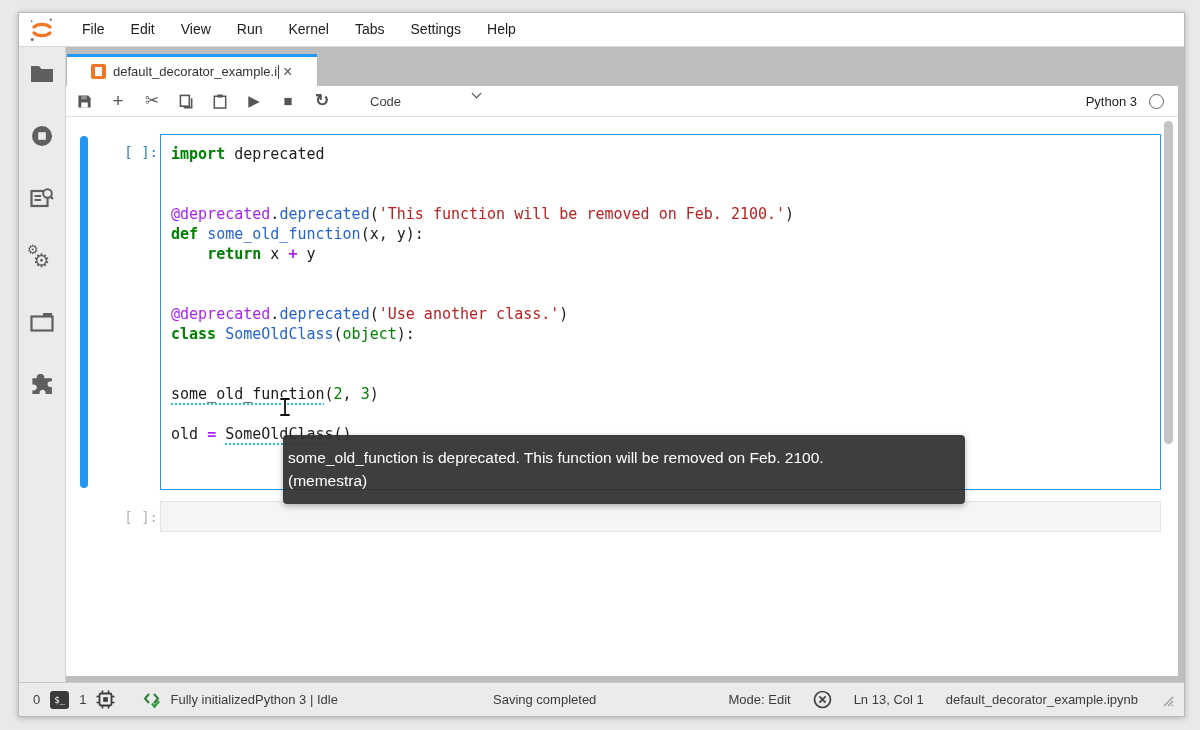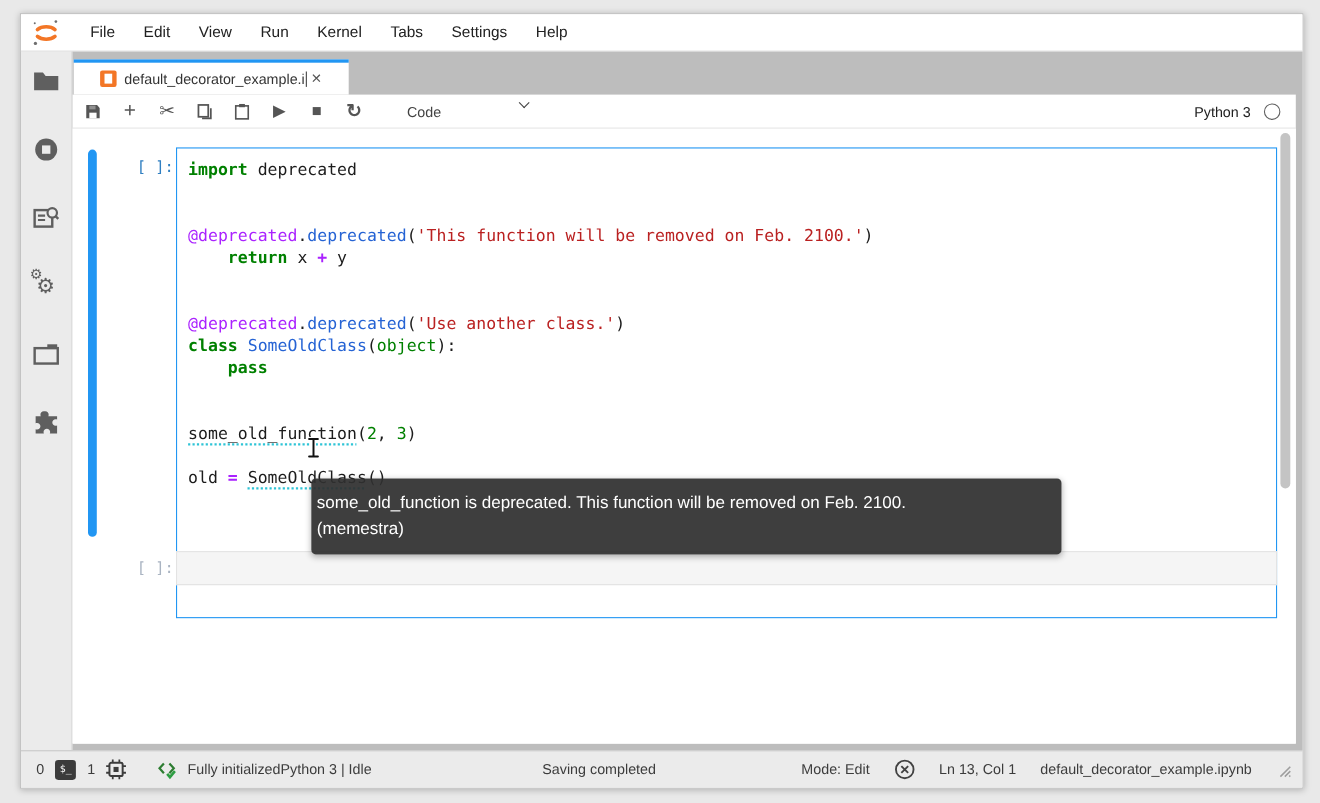--- a/index.html
+++ b/index.html
@@ -46,21 +46,21 @@
   .chevron { width:7px; height:7px; border-right:1.6px solid #424242; border-bottom:1.6px solid #424242; transform:rotate(45deg); margin-top:-4px; }
   .tb-spacer { flex:1 1 auto; }
   .kernel-name { font-size:13px; color:#212121; margin-right:12px; }
   .kernel-circle { width:15px; height:15px; border:1.6px solid #616161; border-radius:50%; }
 
   .nb-content { flex:1 1 auto; position:relative; background:#fff; overflow:hidden; }
 
   .collapser { position:absolute; left:14px; top:19px; width:8px; height:352px; background:#2196f3; border-radius:4px; }
   .prompt1 { position:absolute; left:30px; top:27px; width:62px; text-align:right;
              font-family:"DejaVu Sans Mono",monospace; font-size:14px; color:#307fc1; }
-  .editor1 { position:absolute; left:94px; top:17px; width:1001px; height:428px;
+  .editor1 { position:absolute; left:94px; top:17px; width:1001px; height:356px;
              border:1px solid #2196f3; background:#fff; padding:9px 10px; }
   .code-line { font-family:"DejaVu Sans Mono",monospace; font-size:15px; line-height:20px; white-space:pre; }
   .tok-kw  { color:#008000; font-weight:bold; }
   .tok-dec { color:#aa22ff; }
   .tok-fn  { color:#2563d4; }
   .tok-str { color:#ba2121; }
   .tok-num { color:#008000; }
   .tok-op  { color:#aa22ff; font-weight:bold; }
   .tok-bi  { color:#008000; }
   .tok-pl  { color:#1c1c1c; }
@@ -205,26 +205,26 @@
 
             <div class="collapser"></div>
             <div class="prompt1">[ ]:</div>
 
             <div class="editor1">
               <div id="code-lines">
                   <div class="code-line"><span class="tok-kw">import</span><span class="tok-pl"> deprecated</span></div>
                   <div class="code-line">&nbsp;</div>
                   <div class="code-line">&nbsp;</div>
                   <div class="code-line"><span class="tok-dec">@deprecated</span><span class="tok-pl">.</span><span class="tok-fn">deprecated</span><span class="tok-pl">(</span><span class="tok-str">'This function will be removed on Feb. 2100.'</span><span class="tok-pl">)</span></div>
+                  <div class="code-line"><span class="tok-kw">def</span><span class="tok-pl"> </span><span class="tok-fn">some_old_function</span><span class="tok-pl">(x, y):</span></div>
                   <div class="code-line"><span class="tok-pl">    </span><span class="tok-kw">return</span><span class="tok-pl"> x </span><span class="tok-op">+</span><span class="tok-pl"> y</span></div>
                   <div class="code-line">&nbsp;</div>
                   <div class="code-line">&nbsp;</div>
                   <div class="code-line"><span class="tok-dec">@deprecated</span><span class="tok-pl">.</span><span class="tok-fn">deprecated</span><span class="tok-pl">(</span><span class="tok-str">'Use another class.'</span><span class="tok-pl">)</span></div>
                   <div class="code-line"><span class="tok-kw">class</span><span class="tok-pl"> </span><span class="tok-fn">SomeOldClass</span><span class="tok-pl">(</span><span class="tok-bi">object</span><span class="tok-pl">):</span></div>
-                  <div class="code-line"><span class="tok-pl">    </span><span class="tok-kw">pass</span></div>
                   <div class="code-line">&nbsp;</div>
                   <div class="code-line">&nbsp;</div>
                   <div class="code-line"><span class="tok-dep">some_old_function</span><span class="tok-pl">(</span><span class="tok-num">2</span><span class="tok-pl">, </span><span class="tok-num">3</span><span class="tok-pl">)</span></div>
                   <div class="code-line">&nbsp;</div>
                   <div class="code-line"><span class="tok-pl">old </span><span class="tok-op">=</span><span class="tok-pl"> </span><span class="tok-dep">SomeOldClass</span><span class="tok-pl">()</span></div>
                 </div>
             </div>
 
             <div class="scroll-thumb"></div>
 

